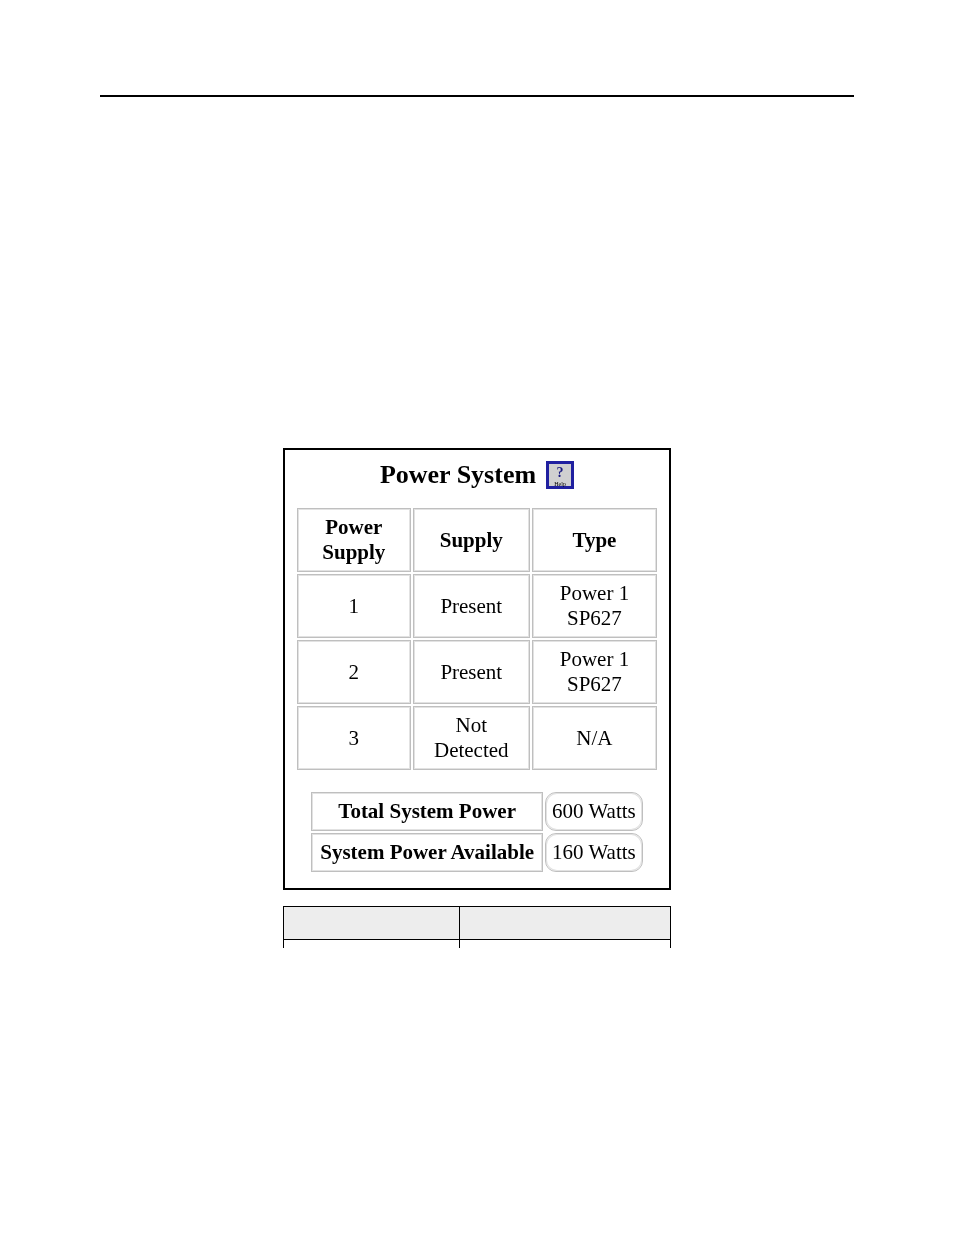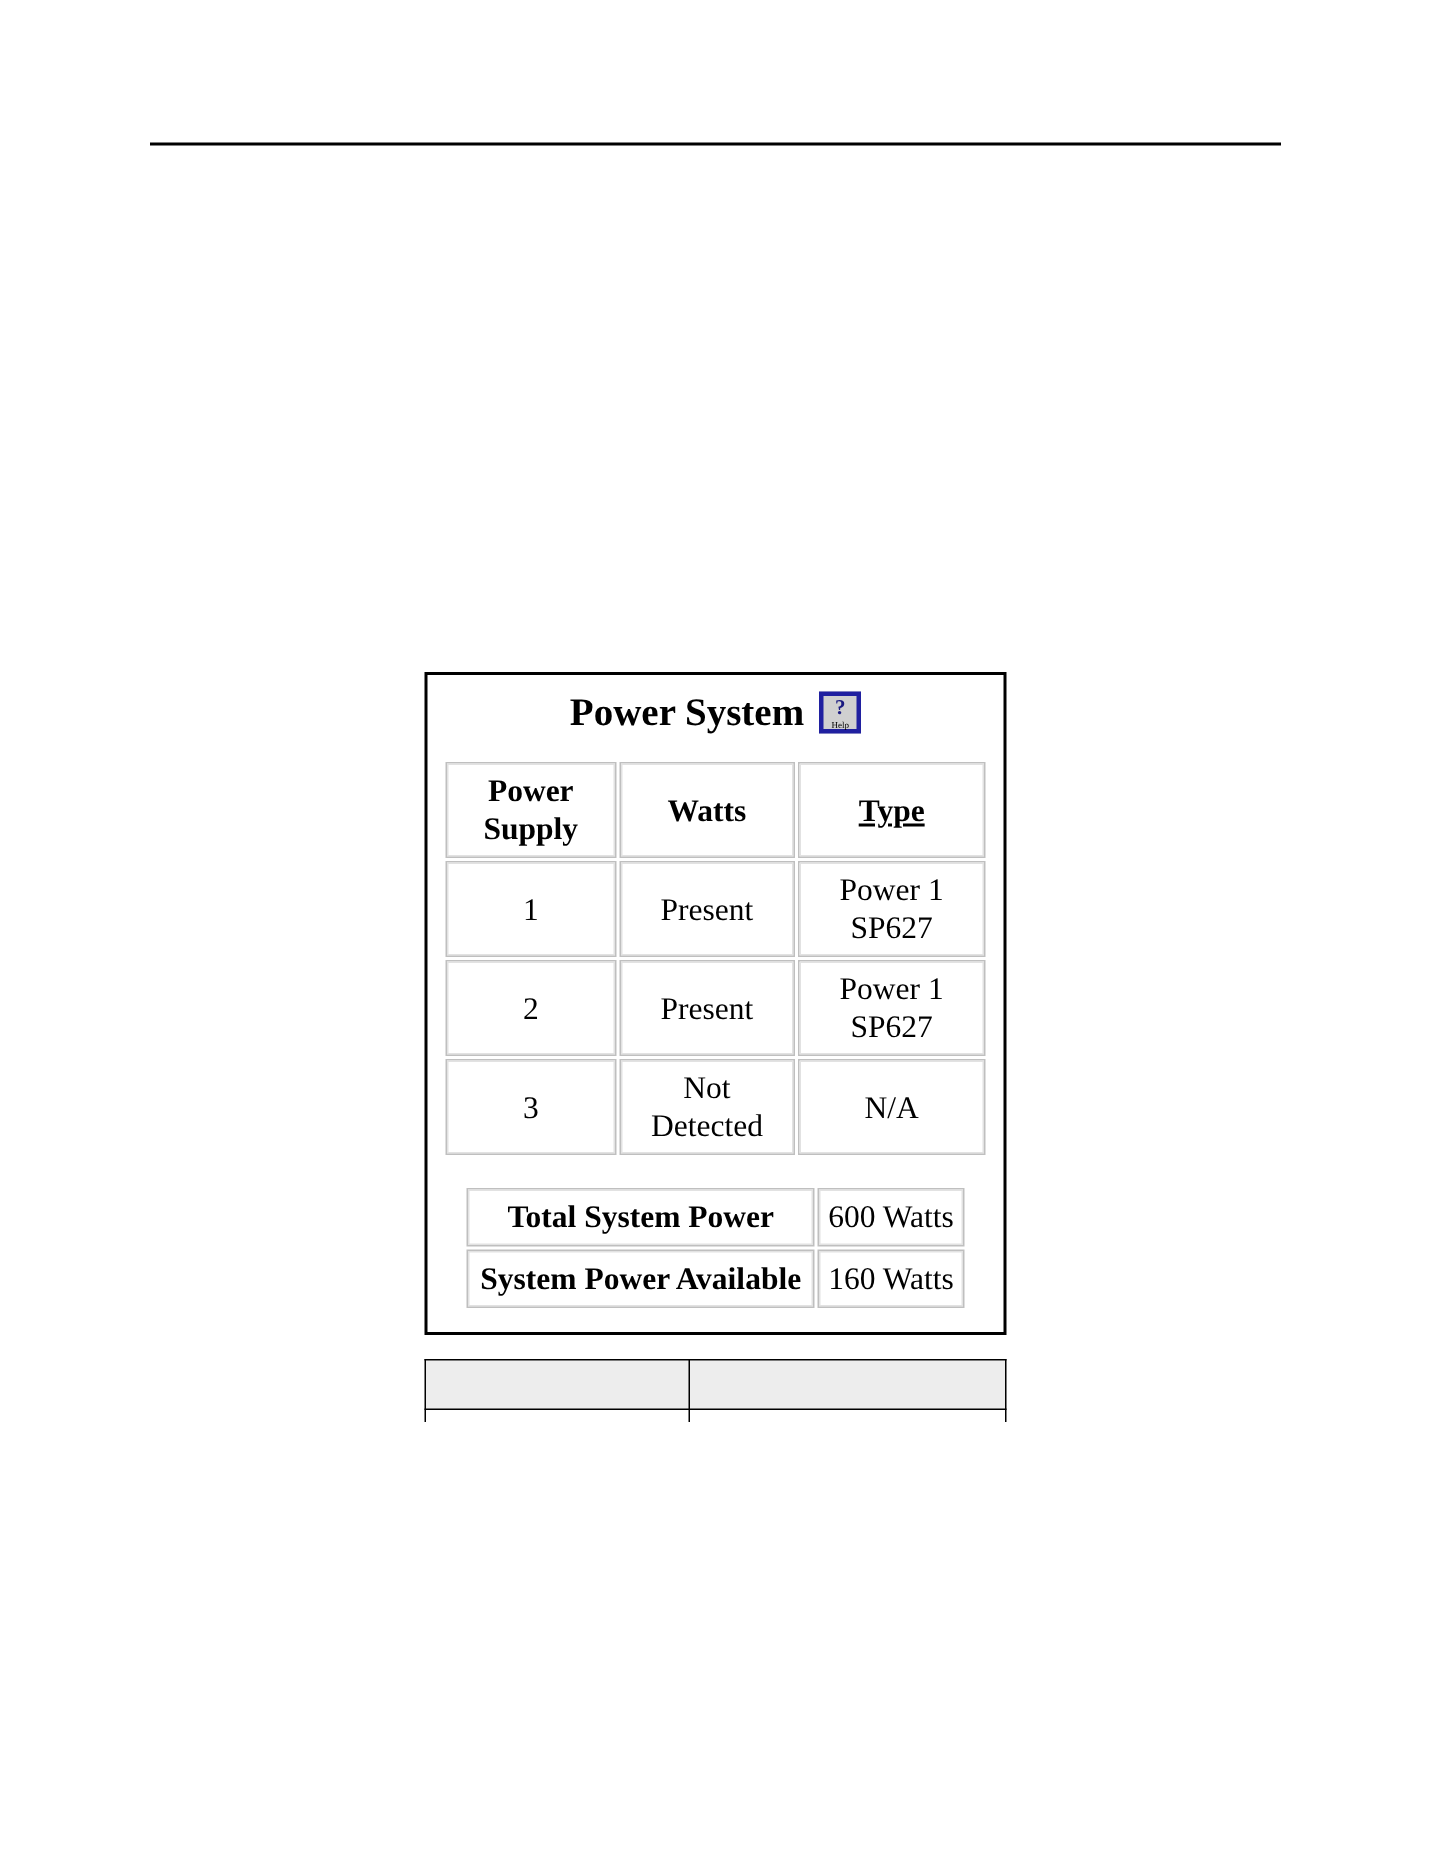--- a/index.html
+++ b/index.html
@@ -102,29 +102,30 @@
   table.supplies th {
     font-weight: bold;
   }
   table.summary th {
     font-weight: bold;
   }
   table.summary td {
     text-align: right;
     padding-left: 6px;
     padding-right: 6px;
+    border-radius: 11px;
   }
   table.summary {
     margin-top: 18px;
   }
 
   
   .col-ps { width: 110px; }
   .col-st { width: 110px; }
-  .col-ty { width: 130px; text-decoration: underline; }
+  .col-ty { width: 130px; }
 
   
   table.spec {
     position: absolute;
     left: 283px;
     top: 906px;
     border-collapse: collapse;
     width: 388px;
     font-size: 14px;
   }
@@ -153,21 +154,21 @@
       <span class="help-btn">
         <span class="qmark">?</span>
         <span class="hlabel">Help</span>
       </span>
     </div>
 
     <table class="supplies">
       <tbody>
           <tr>
         <th class="col-ps">Power Supply</th>
-        <th class="col-st">Watts</th>
+        <th class="col-st">Supply</th>
         <th class="col-ty">Type</th>
       </tr>
       <tr>
         <td>1</td>
         <td>Present</td>
         <td>Power 1 SP627</td>
       </tr>
       <tr>
         <td>2</td>
         <td>Present</td>

